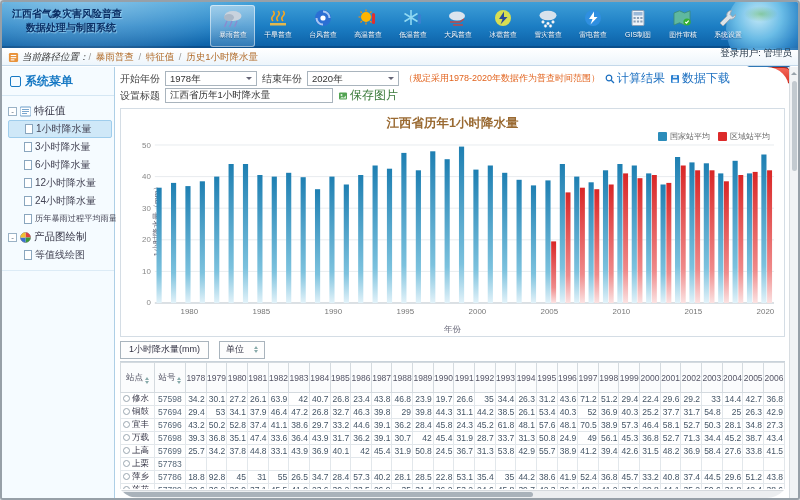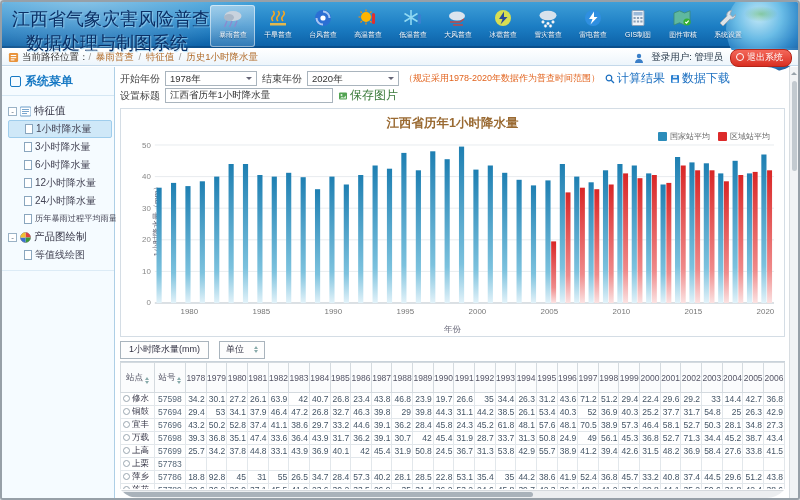--- a/index.html
+++ b/index.html
@@ -8,38 +8,38 @@
 
   
   .header { position:absolute; left:0; top:0; right:0; height:46px;
     background:linear-gradient(180deg,#3f9fd8 0%,#1c7ec4 55%,#0d62a8 100%); border-bottom:2px solid #0a4f8c; }
   .header-swoosh { position:absolute; left:-40px; top:-30px; width:300px; height:90px; border-radius:50%;
     background:radial-gradient(ellipse at 40% 30%, rgba(255,255,255,.38), rgba(255,255,255,.10) 55%, transparent 70%); }
   .earth { position:absolute; right:-14px; top:-16px; width:86px; height:86px; border-radius:50%;
     background:radial-gradient(circle at 38% 35%, #cdeefb 0%, #6fc0e8 30%, #2f86c8 55%, #0d3f7e 90%); opacity:.95; }
   .earth:after { content:""; position:absolute; left:18px; top:20px; width:34px; height:16px; border-radius:50%;
     background:radial-gradient(ellipse, rgba(90,180,90,.55), transparent 70%); }
-  .app-title { position:absolute; left:10px; top:5px; color:#0b3066; font-weight:normal; font-size:18px; line-height:1.35;
+  .app-title { position:absolute; left:10px; top:5px; color:#0b3066; font-weight:bold; font-size:10px; line-height:1.35;
     text-shadow:1px 1px 1px rgba(160,215,245,.8); z-index:3; }
   .app-title div:last-child { padding-left:14px; }
   .nav { position:absolute; left:208px; top:3px; height:42px; display:flex; z-index:2; }
   .nav-item { width:45px; display:flex; flex-direction:column; align-items:center; justify-content:flex-start; gap:1px; padding-top:2px;
     border-radius:3px; cursor:pointer; }
   .nav-item.active { background:linear-gradient(180deg,rgba(255,255,255,.45),rgba(255,255,255,.15)); box-shadow:0 0 0 1px rgba(255,255,255,.5) inset; }
   .nav-item svg { width:24px; height:22px; }
   .nav-label { font-size:7.5px; color:#ffffff; white-space:nowrap; transform:scale(.92); text-shadow:0 1px 1px rgba(0,40,80,.6); }
 
   
   .crumbbar { position:absolute; left:0; top:48px; right:0; height:16px; background:linear-gradient(180deg,#fdfeff,#edf5fb);
     border-bottom:1px solid #c3d8ea; display:flex; align-items:center; font-size:9.5px; color:#556; padding:0 6px; }
   .crumb-icon { width:11px; height:11px; margin-right:3px; }
-  .crumb-prefix { color:#333; }
+  .crumb-prefix { color:#333;font-style:italic; }
   .crumb-item { color:#b06a28; margin:0 2px; cursor:pointer; }
   .crumb-sep { color:#999; }
-  .crumb-right { margin-left:auto; display:flex; align-items:center; gap:7px; }
+  .crumb-right { margin-left:auto; display:flex; gap:7px;flex-direction:column; }
   .user-icon { width:10px; height:10px; }
   .user-label { color:#234; }
   .logout-btn { background:linear-gradient(180deg,#f4685a,#d92f22); color:#fff; font-size:9px; border:1px solid #b32418;
     border-radius:8px; padding:1px 8px 2px 16px; position:relative; cursor:pointer; }
   .logout-btn:before { content:""; position:absolute; left:5px; top:3.5px; width:6px; height:6px; border:1.2px solid #fff; border-radius:50%; }
 
   
   .sidebar { position:absolute; left:0; top:65px; bottom:0; width:113px; background:#f5fbff; border-right:1px solid #aecfe6; }
   .sidebar-title { display:flex; align-items:center; gap:4px; padding:6px 8px 5px; color:#1779c4; font-weight:bold; font-size:12px;
     border-bottom:1px solid #d5e7f4; }

